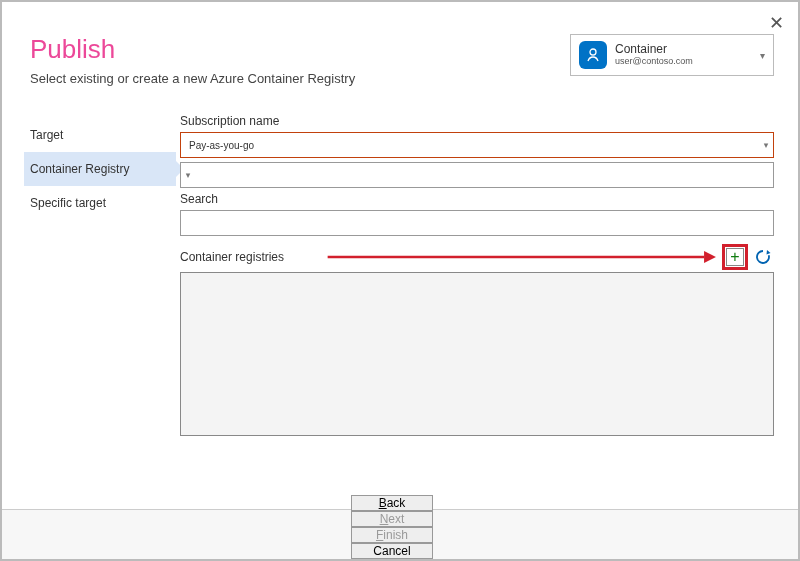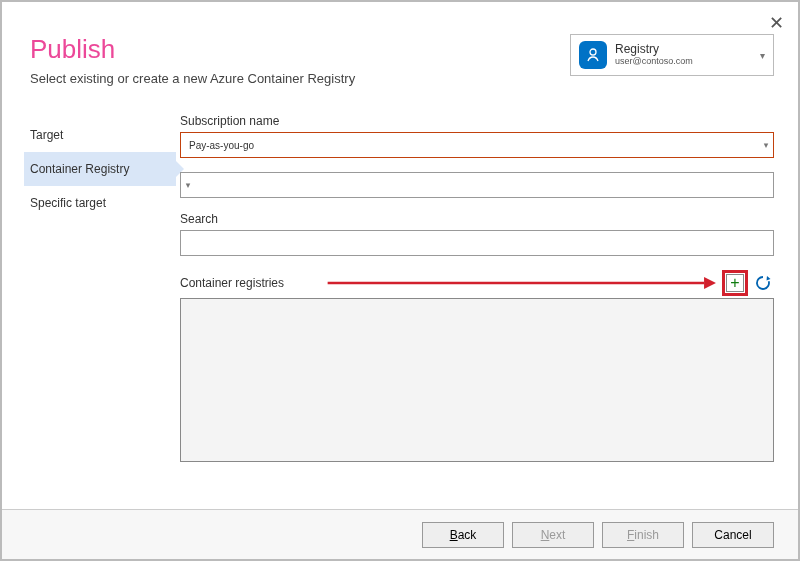--- a/index.html
+++ b/index.html
@@ -90,21 +90,21 @@
   .combo {
     display:flex;align-items:center;
     border:1px solid #999;
     height: 26px;
     background:#fff;
   }
   .combo.red { border:1px solid #c2410c; }
   .combo .val { flex:1; padding:0 8px; font-size:10px; color:#333;}
   .combo.normal .val{font-size:12px;}
   .combo .dd { width:14px; text-align:center; color:#777; font-size:9px;}
-  .fld-block{margin-bottom:14px;}
+  .fld-block{margin-bottom:4px;}
   .search-box{
     border:1px solid #999;height:26px;background:#fff;
   }
   .search-box input{width:100%;height:100%;border:0;outline:none;padding:0 6px;font-size:12px;}
   
   .cr-row{
     display:flex;align-items:center;margin-top:8px;margin-bottom:2px;
   }
   .cr-row .lbl{font-size:12px;}
   .cr-row .arrow{flex:1;position:relative;height:18px;margin:0 6px;}
@@ -132,20 +132,21 @@
   }
   
   .footer{
     position:absolute;
     left:0;right:0;bottom:0;
     height:50px;
     border-top:1px solid #ccc;
     background:#f7f7f7;
     display:flex;justify-content:flex-end;align-items:center;
     padding-right:24px;
+    flex-direction:column;
   }
   .footer button{
     width:82px;height:26px;
     margin-left:8px;
     border:1px solid #999;
     background:#eee;
     font-size:12px;
     cursor:pointer;
   }
   .footer button.disabled{color:#9a9a9a;cursor:default;}
@@ -163,21 +164,21 @@
 
 <div class="account">
   <div class="avatar">
     <svg width="16" height="16" viewBox="0 0 16 16">
       <circle cx="8" cy="5" r="3" fill="none" stroke="#fff" stroke-width="1.3"></circle>
       <path d="M3 14c1-3 3-4 5-4s4 1 5 4" fill="none" stroke="#fff" stroke-width="1.3"></path>
       <rect x="1" y="1" width="14" height="14" rx="3" fill="none" stroke="#fff" stroke-width="0"></rect>
     </svg>
   </div>
   <div class="txt">
-    <div class="name">Registry</div>
+    <div class="name">Container</div>
     <div class="email">user@contoso.com</div>
   </div>
   <div class="caret">▾</div>
 </div>
 
 <div class="sidebar">
   <div class="step">Target</div>
   <div class="step sel">Container Registry</div>
   <div class="step">Specific target</div>
 </div>

